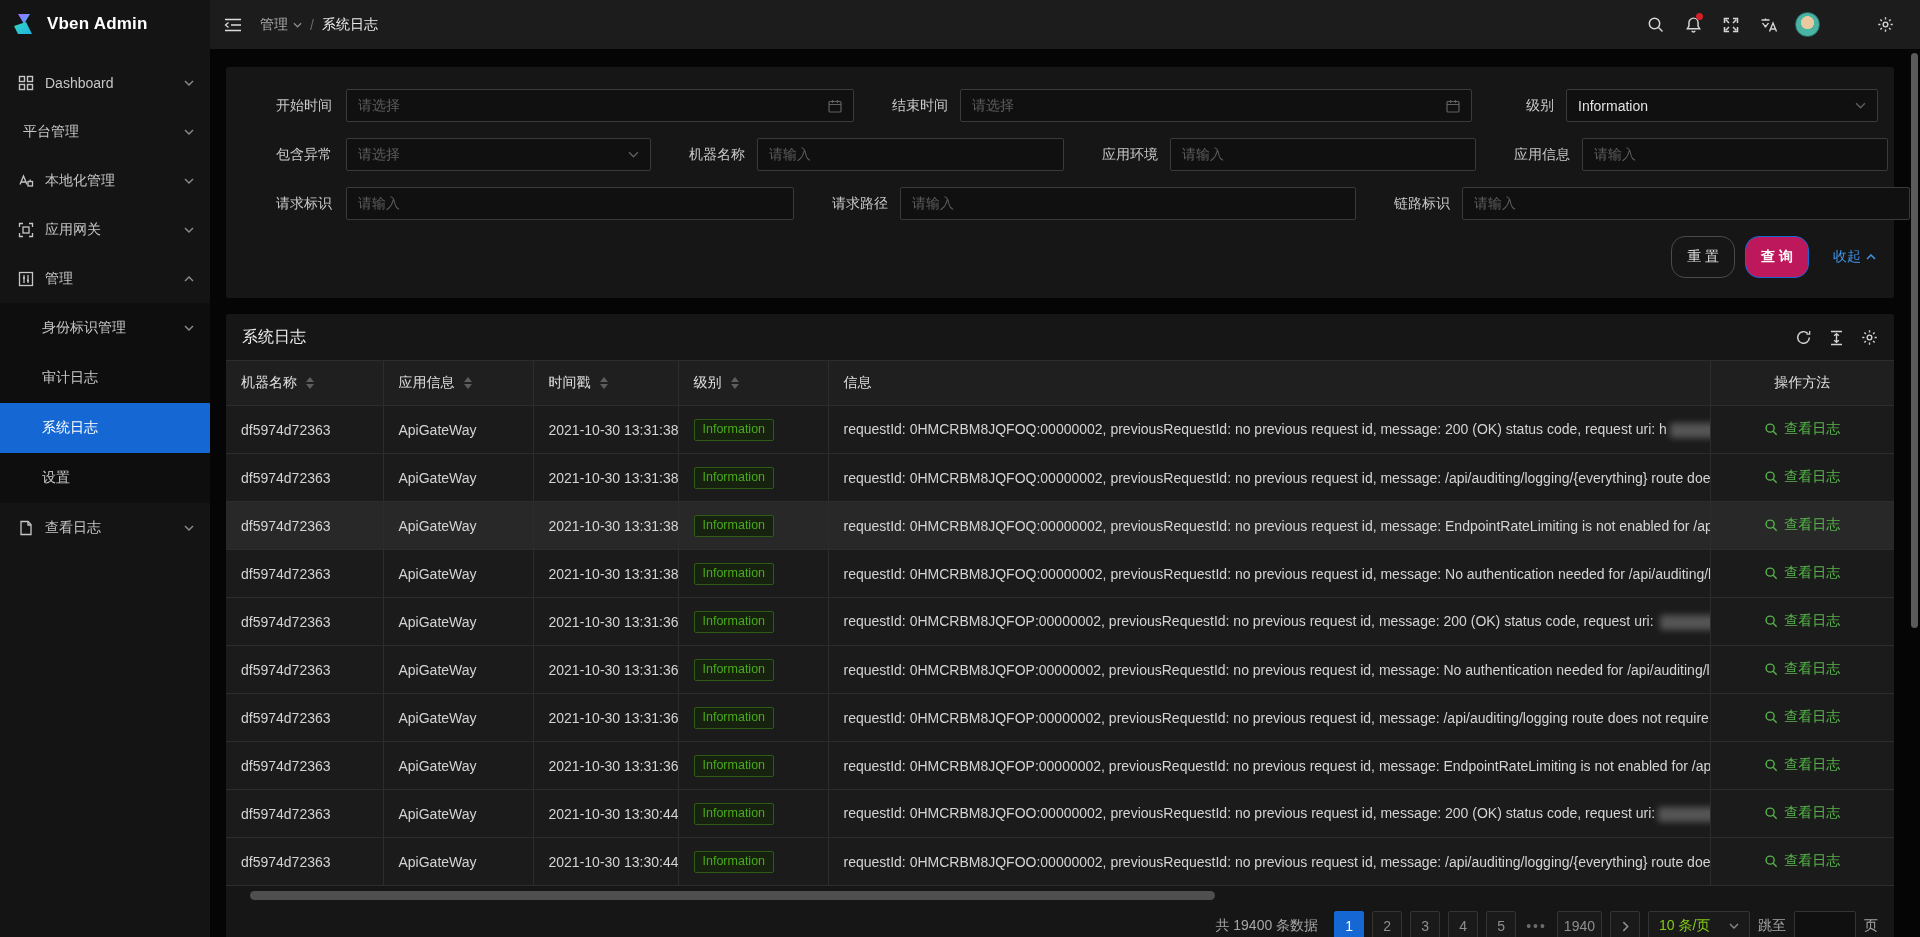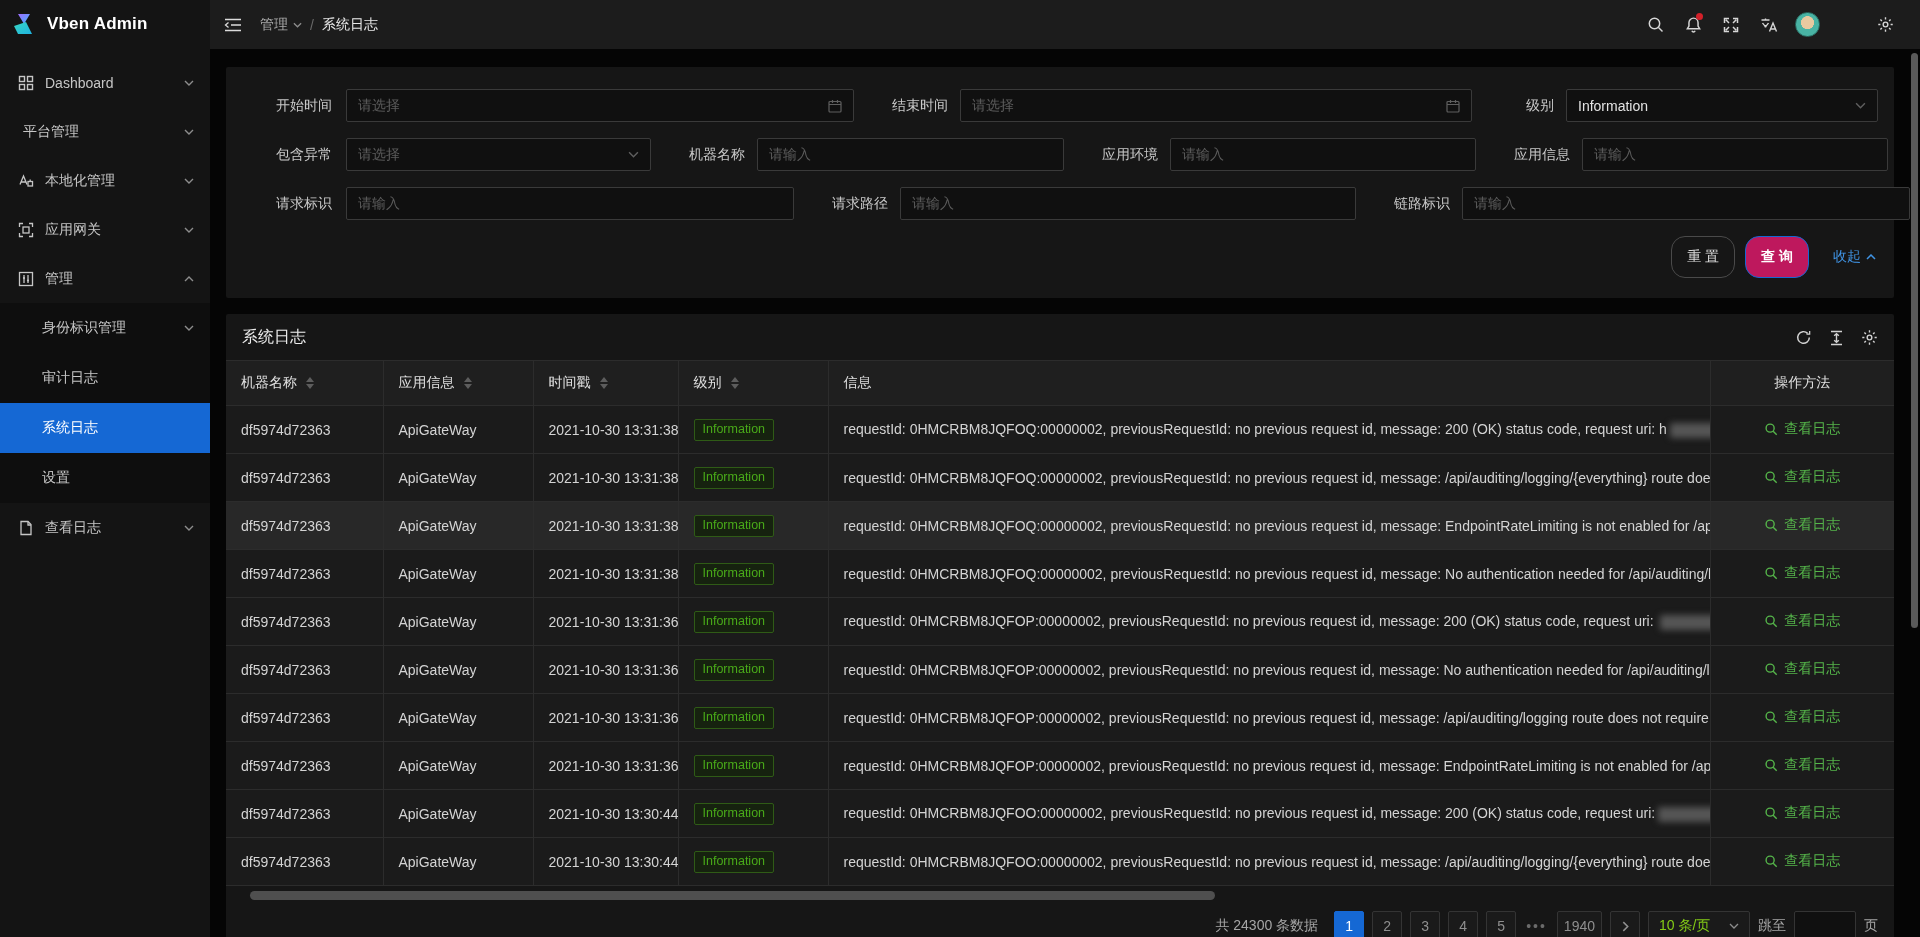--- a/index.html
+++ b/index.html
@@ -578,21 +578,21 @@
                   </span></td>
             </tr>
           </tbody>
         </table>
 
         <div class="hscroll">
           <span class="thumb"></span>
         </div>
 
         <div class="pagination">
-          <span class="pg-total">共 24300 条数据</span>
+          <span class="pg-total">共 19400 条数据</span>
           <span class="pg active">1</span>
           <span class="pg">2</span>
           <span class="pg">3</span>
           <span class="pg">4</span>
           <span class="pg">5</span>
           <span class="pg-ellipsis">•••</span>
           <span class="pg">1940</span>
           <span class="pg pg-next">
             <svg width="7" height="11" viewBox="0 0 6 10">
                 <path d="M1 1l4 4-4 4" fill="none" stroke="currentColor" stroke-width="1.4"></path>

